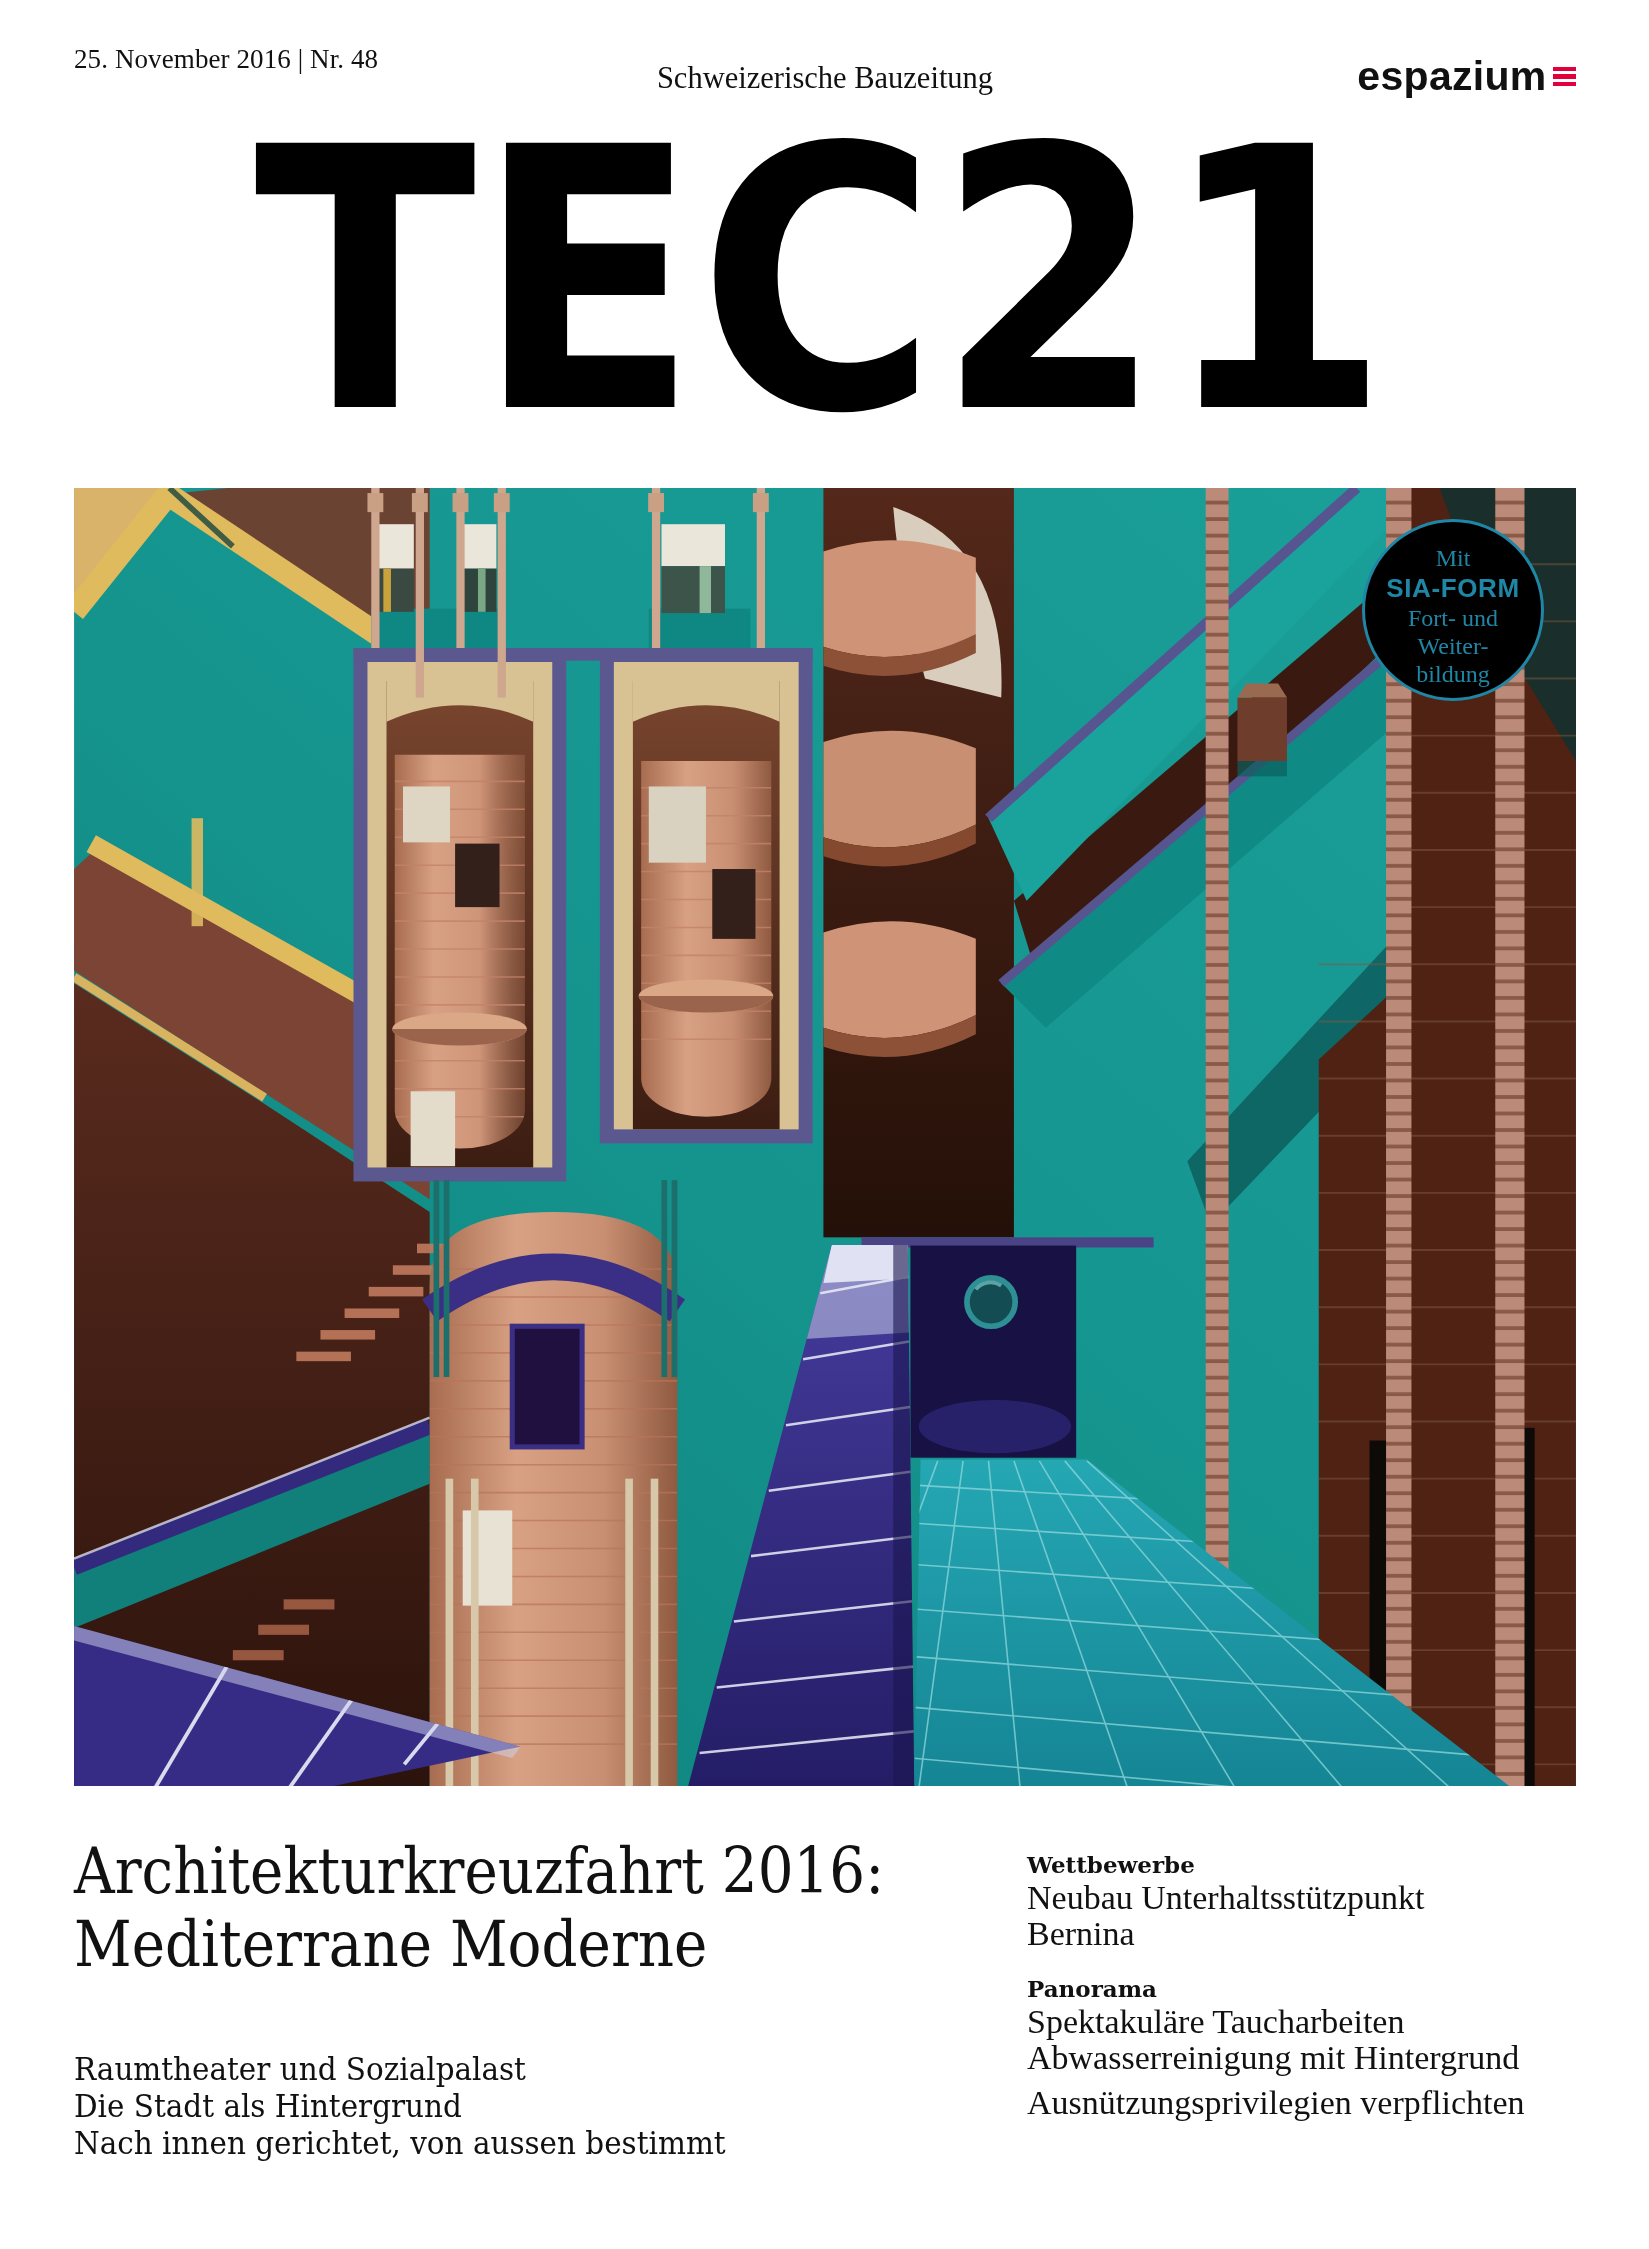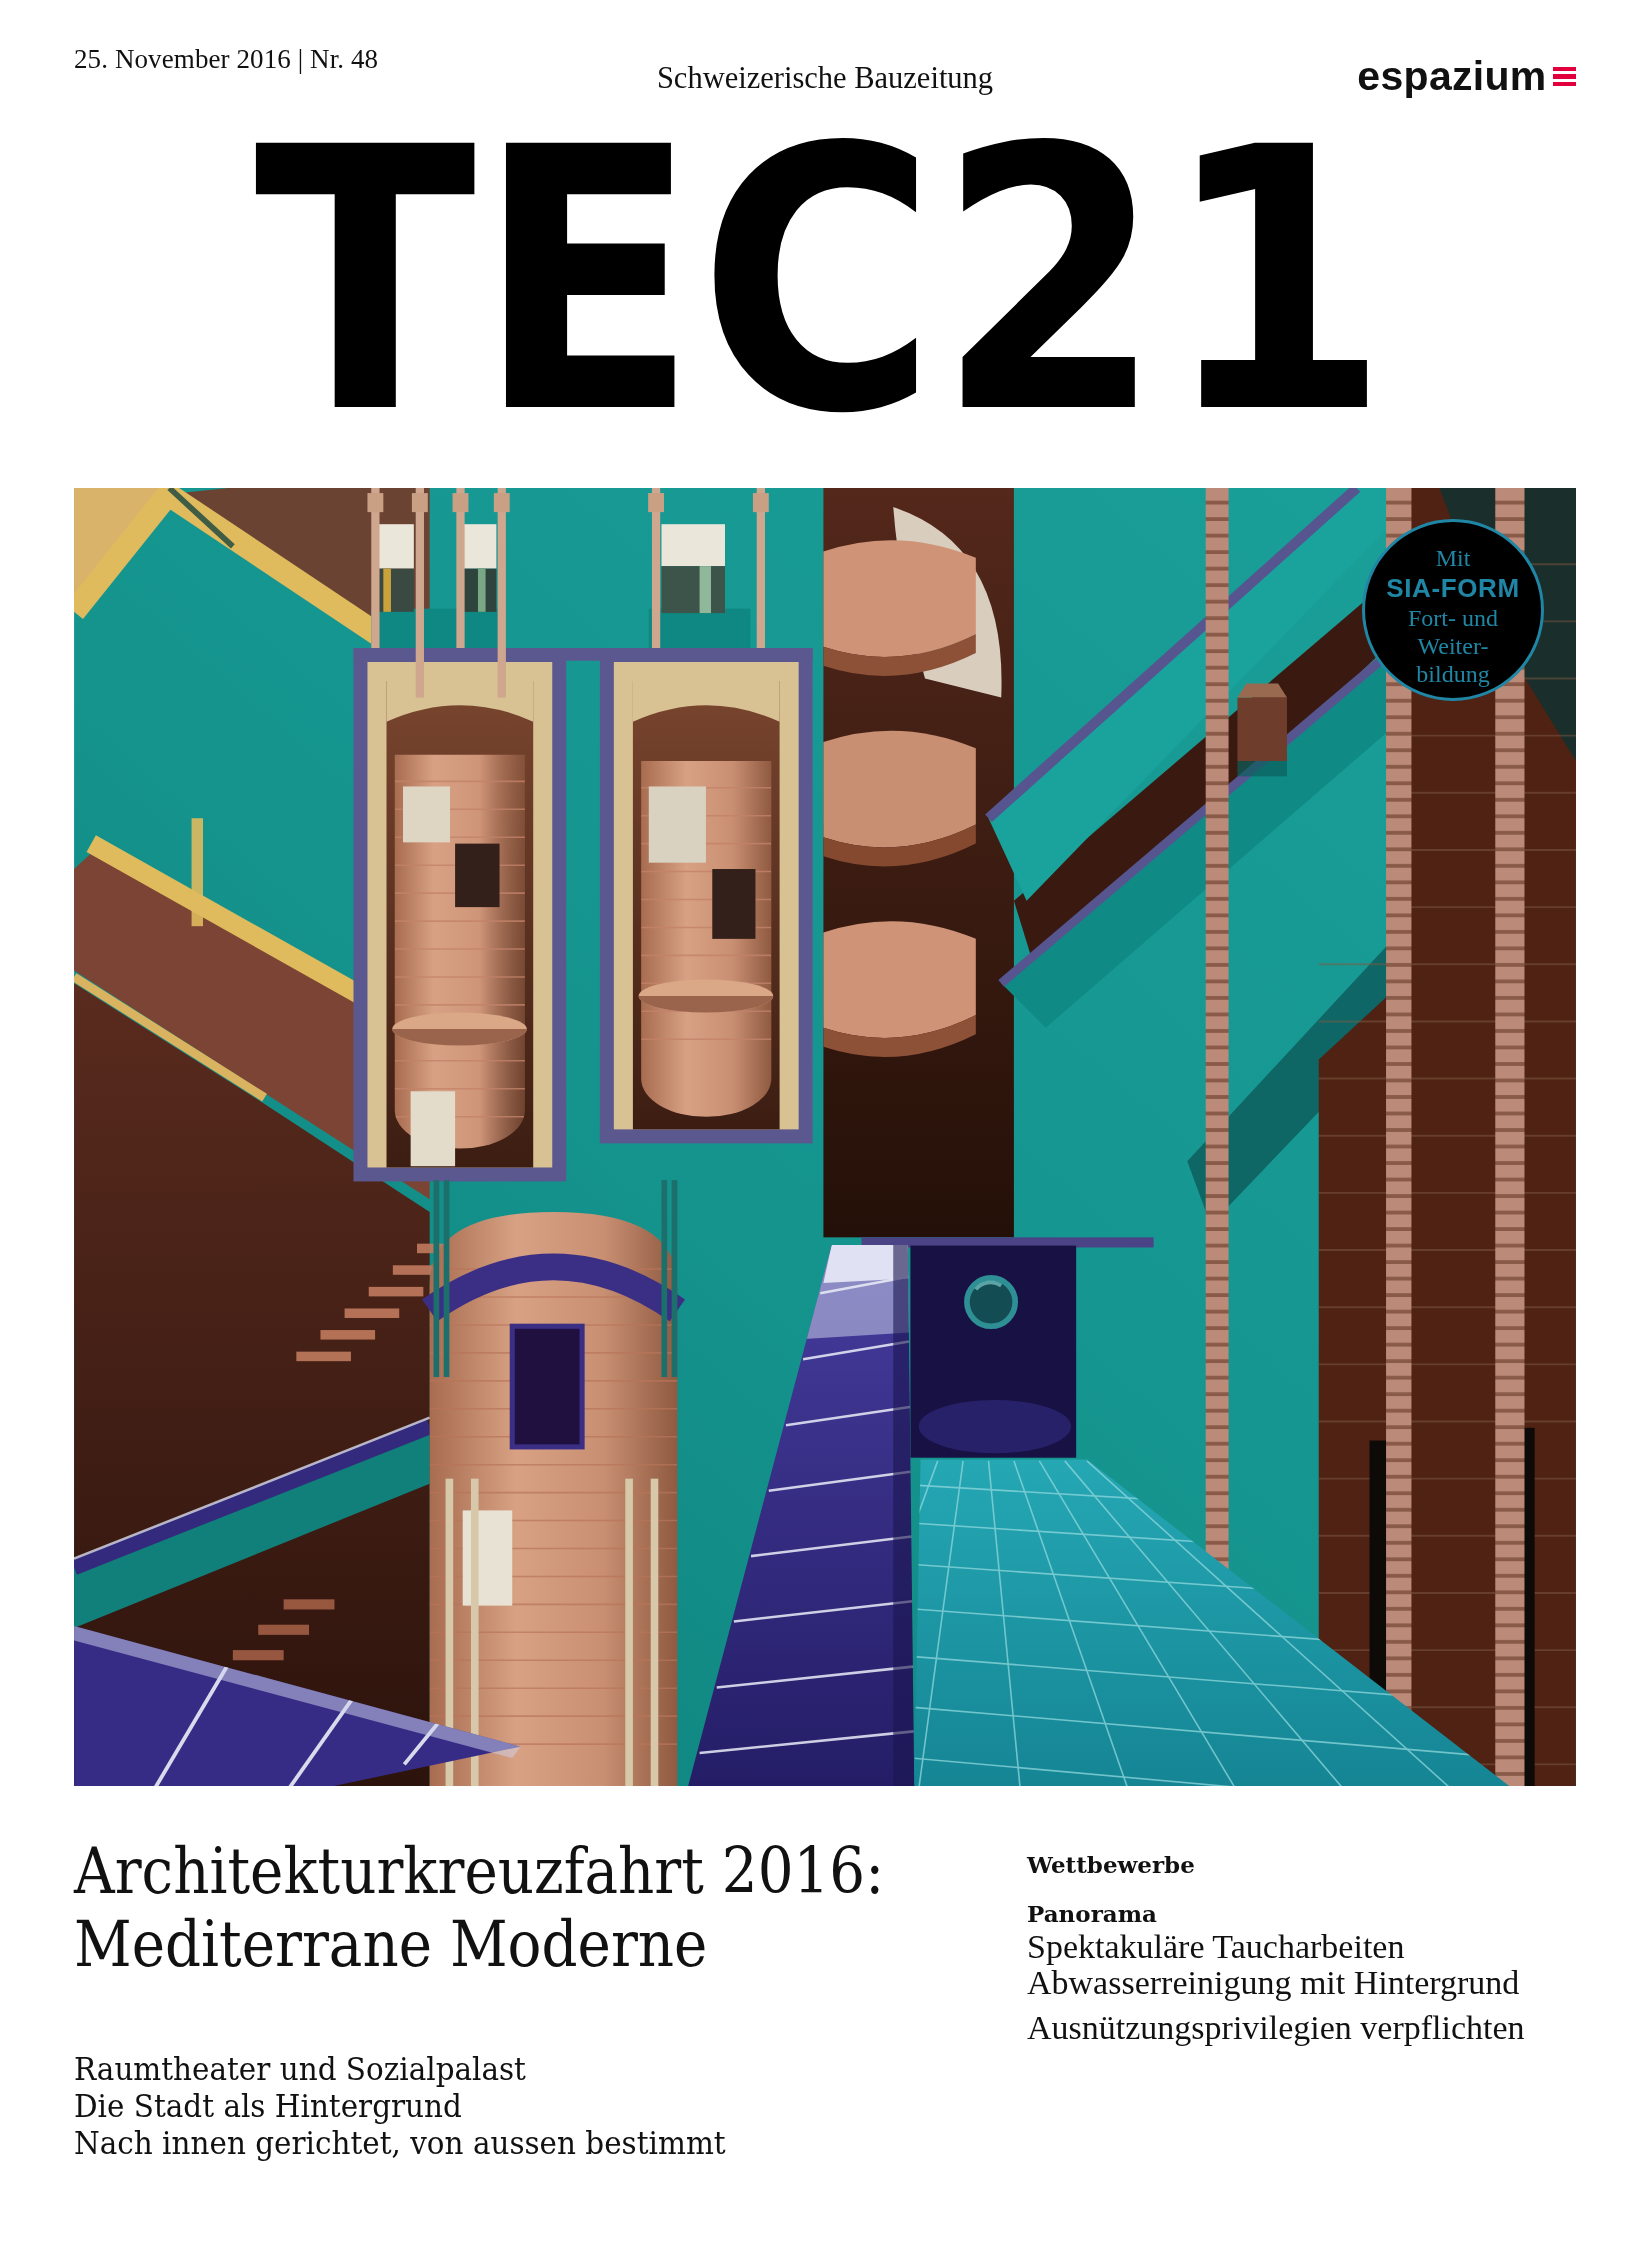--- a/index.html
+++ b/index.html
@@ -418,20 +418,24 @@
   <div>Mediterrane Moderne</div>
 </div>
 <div class="abs topics">
   <div>Raumtheater und Sozialpalast</div>
   <div>Die Stadt als Hintergrund</div>
   <div>Nach innen gerichtet, von aussen bestimmt</div>
 </div>
 
 <div class="abs sections">
   <div class="sec-label">Wettbewerbe</div>
+  <div class="sec-lines">
+    <div>Neubau Unterhaltsstützpunkt</div>
+    <div>Bernina</div>
+  </div>
   <div class="sec-label gap1">Panorama</div>
   <div class="sec-lines">
     <div>Spektakuläre Taucharbeiten</div>
     <div>Abwasserreinigung mit Hintergrund</div>
   </div>
   <div class="sec-lines sia-line">
     <div>Ausnützungsprivilegien verpflichten</div>
   </div>
 </div>
 

